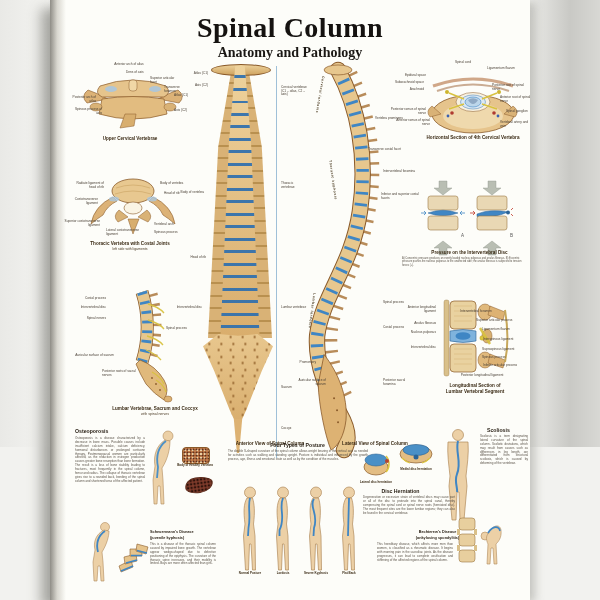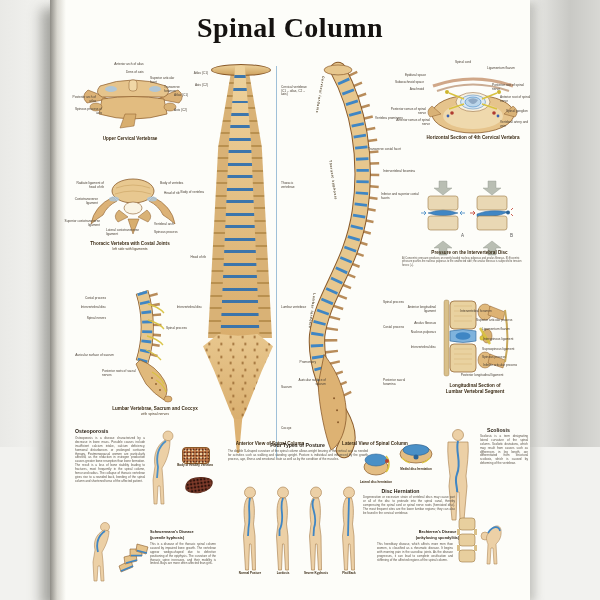--- a/index.html
+++ b/index.html
@@ -50,20 +50,21 @@
       border-radius:40% 60% 50% 50%/60% 40% 60% 40%;transform:rotate(-8deg);}
 </style>
 </head>
 <body>
 
 <div class="stage">
  <div class="poster">
   <div class="curl"></div>
 
   <div class="title">Spinal Column</div>
+  <div class="subtitle">Anatomy and Pathology</div>
 
   <svg viewBox="0 0 110 66" style="left:28px;top:70px;width:110px;height:66px">
     <path d="M10,20 Q2,26 9,33 L30,29 Q19,23 10,20 Z" fill="#dcb277" stroke="#8a5a2a" stroke-width=".6"></path>
     <path d="M100,20 Q108,26 101,33 L80,29 Q91,23 100,20 Z" fill="#dcb277" stroke="#8a5a2a" stroke-width=".6"></path>
     <path d="M22,16 Q55,4 88,16 Q94,23 86,27 L24,27 Q16,23 22,16 Z" fill="#e6c48c" stroke="#8a5a2a" stroke-width=".7"></path>
     <ellipse cx="33" cy="19" rx="6" ry="3" fill="#aac7de" opacity=".9"></ellipse>
     <ellipse cx="77" cy="19" rx="6" ry="3" fill="#aac7de" opacity=".9"></ellipse>
     <rect x="51" y="10" width="8" height="11" rx="3" fill="#f0d7a6" stroke="#8a5a2a" stroke-width=".5"></rect>
     <path d="M24,29 Q55,24 86,29 L89,44 Q55,54 21,44 Z" fill="#e2bc80" stroke="#8a5a2a" stroke-width=".7"></path>
     <ellipse cx="18" cy="37" rx="6" ry="4" fill="#d9b276" stroke="#8a5a2a" stroke-width=".5"></ellipse>

